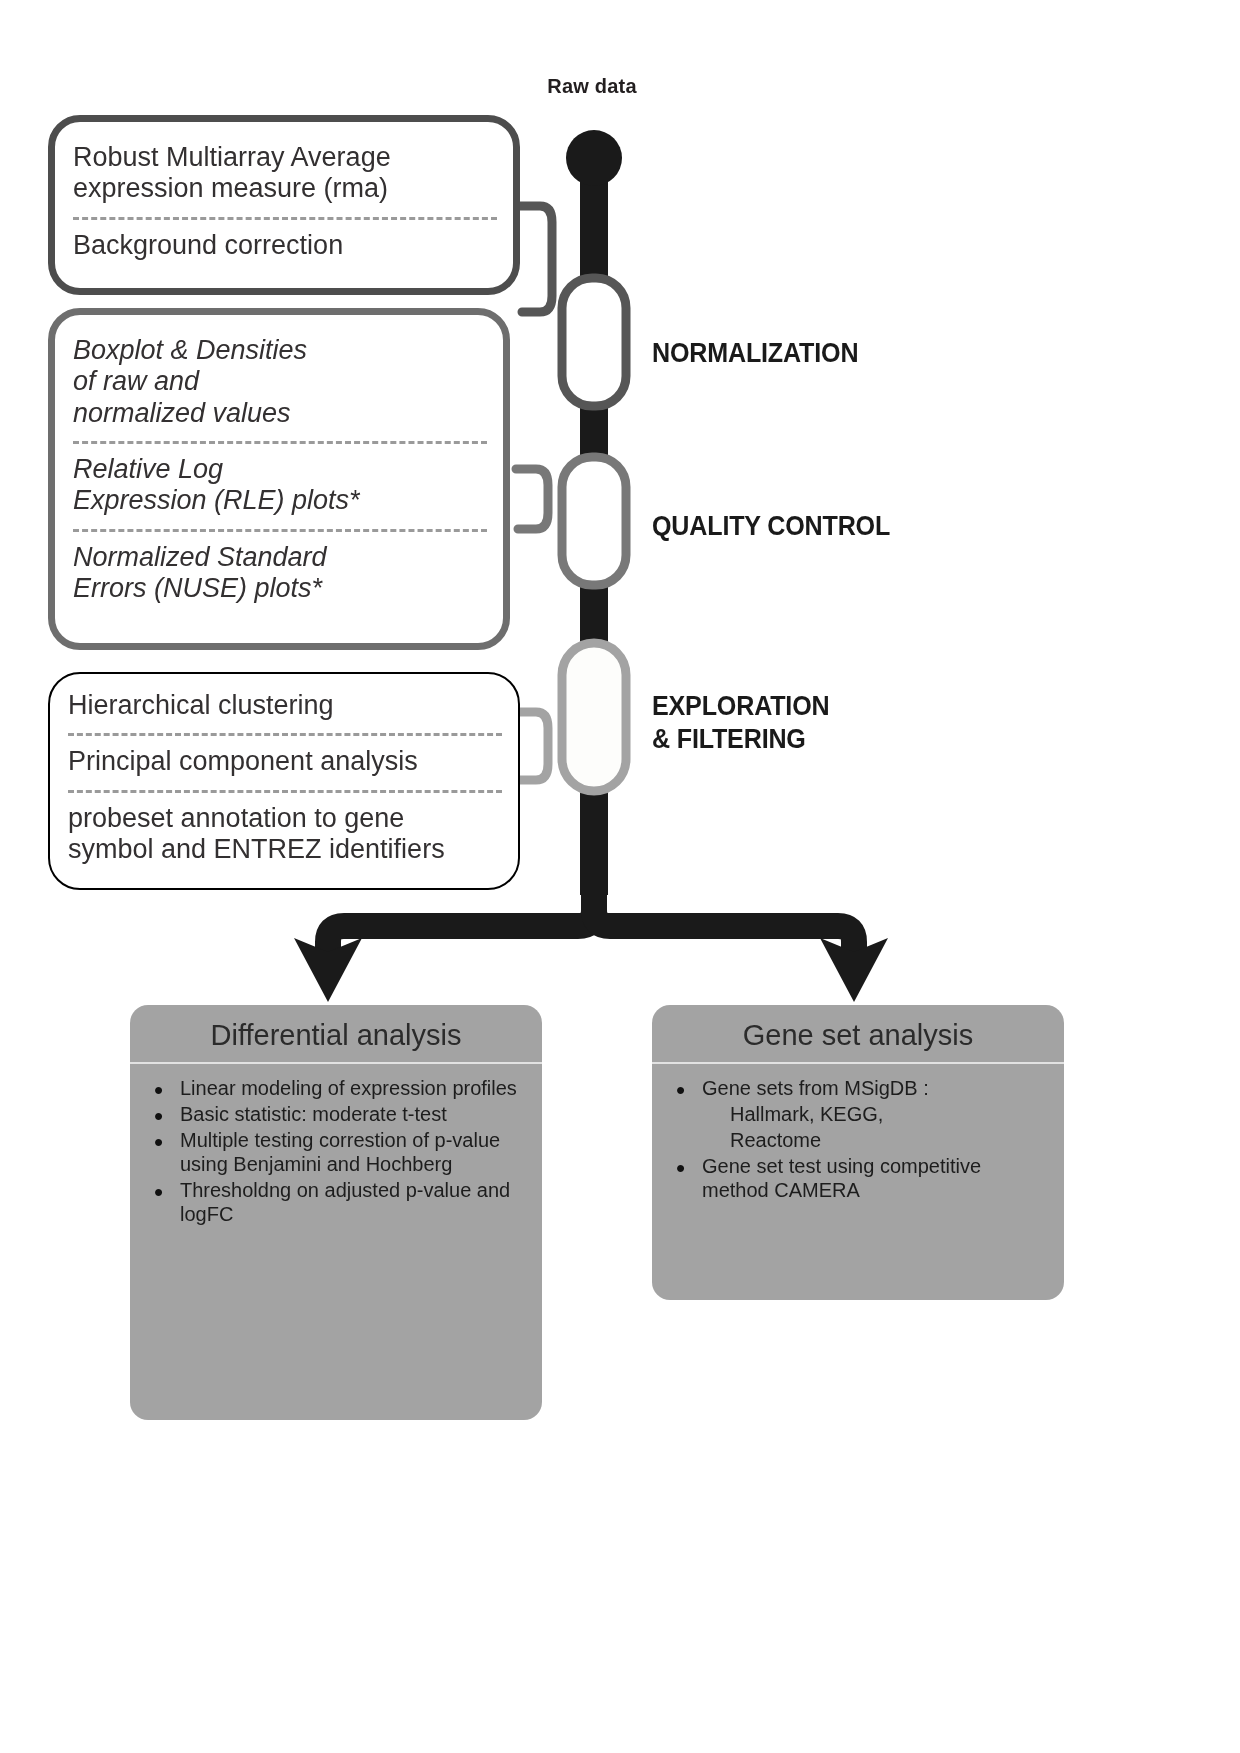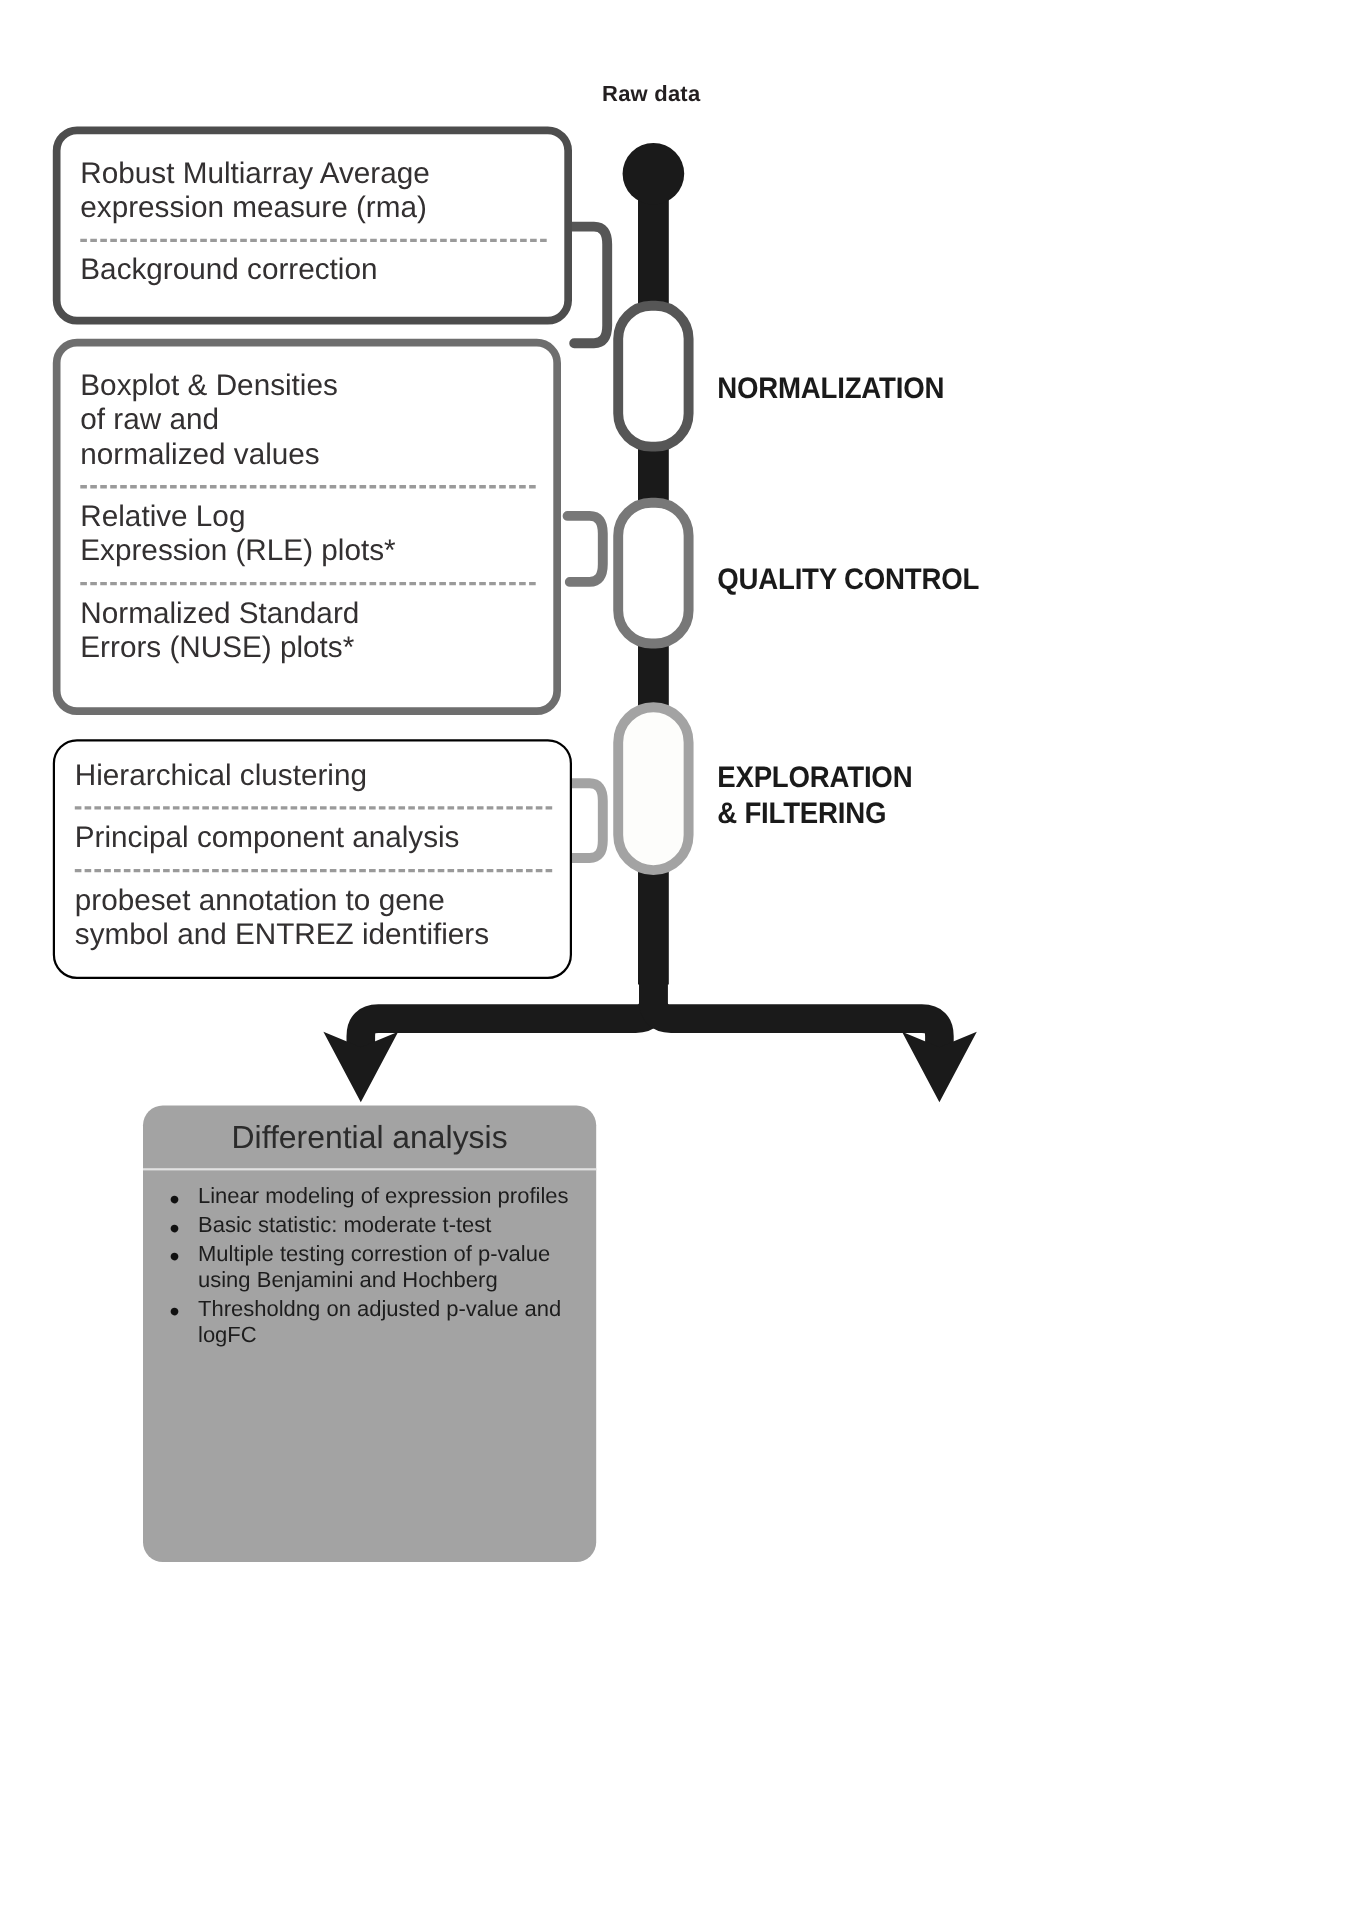--- a/index.html
+++ b/index.html
@@ -9,29 +9,29 @@
   .stage{position:absolute;left:0;top:0;width:1240px;height:1753px;}
 
   
   #spine-svg{position:absolute;left:0;top:0;width:1240px;height:1753px;pointer-events:none;}
 
   
   #raw-data-title{position:absolute;left:452px;top:75px;width:280px;text-align:center;
       font-size:20px;font-weight:bold;letter-spacing:.2px;color:#231f20;}
 
   
-  .panel{position:absolute;box-sizing:border-box;background:#ffffff;border-radius:22px;}
+  .panel{position:absolute;box-sizing:border-box;background:#ffffff;border-radius:32px;}
   .panel .inner{padding:8px 14px 8px 16px;}
   .panel .seg{font-size:27px;line-height:1.16;color:#333031;padding:10px 2px 12px 2px;}
   .panel .seg.first{padding-top:12px;}
   .panel .seg.last{padding-bottom:14px;}
   .divider{height:0;border-top:3px dashed #9a9a9a;margin:0 2px;}
 
   #panel-normalization{left:48px;top:115px;width:472px;height:180px;border:7px solid #4d4d4d;}
-  #panel-qc{left:48px;top:308px;width:462px;height:342px;border:7px solid #6e6e6e;}
+  #panel-qc{left:48px;top:308px;width:462px;height:342px;border:7px solid #6e6e6e;font-style:italic;}
   #panel-exploration{left:48px;top:672px;width:472px;height:218px;border:2px solid #000000;}
 
   
   .stage-label{position:absolute;font-size:27px;font-weight:bold;color:#1a1a1a;
       letter-spacing:-0.2px;line-height:1.22;
       font-family:"Liberation Sans","DejaVu Sans",sans-serif;
       transform:scaleX(0.93);transform-origin:left center;}
   #label-normalization{left:652px;top:337px;}
   #label-qc{left:652px;top:510px;}
   #label-exploration{left:652px;top:690px;width:300px;}
@@ -123,14 +123,24 @@
     <div class="rtitle">Differential analysis</div>
     <div class="rsep"></div>
     <ul>
       <li>Linear modeling of expression profiles</li>
       <li>Basic statistic: moderate t-test</li>
       <li>Multiple testing correstion of p-value using Benjamini and Hochberg</li>
       <li>Thresholdng on adjusted p-value and logFC</li>
     </ul>
   </div>
 
+  <div class="result" id="box-geneset">
+    <div class="rtitle">Gene set analysis</div>
+    <div class="rsep"></div>
+    <ul>
+      <li>Gene sets from MSigDB :</li>
+      <li class="indented" style="padding-left: 58px; list-style: none;">Hallmark, KEGG,</li>
+      <li class="indented" style="padding-left: 58px; list-style: none;">Reactome</li>
+      <li>Gene set test using competitive method CAMERA</li>
+    </ul>
+  </div>
 
 </div>
 
 </body></html>

